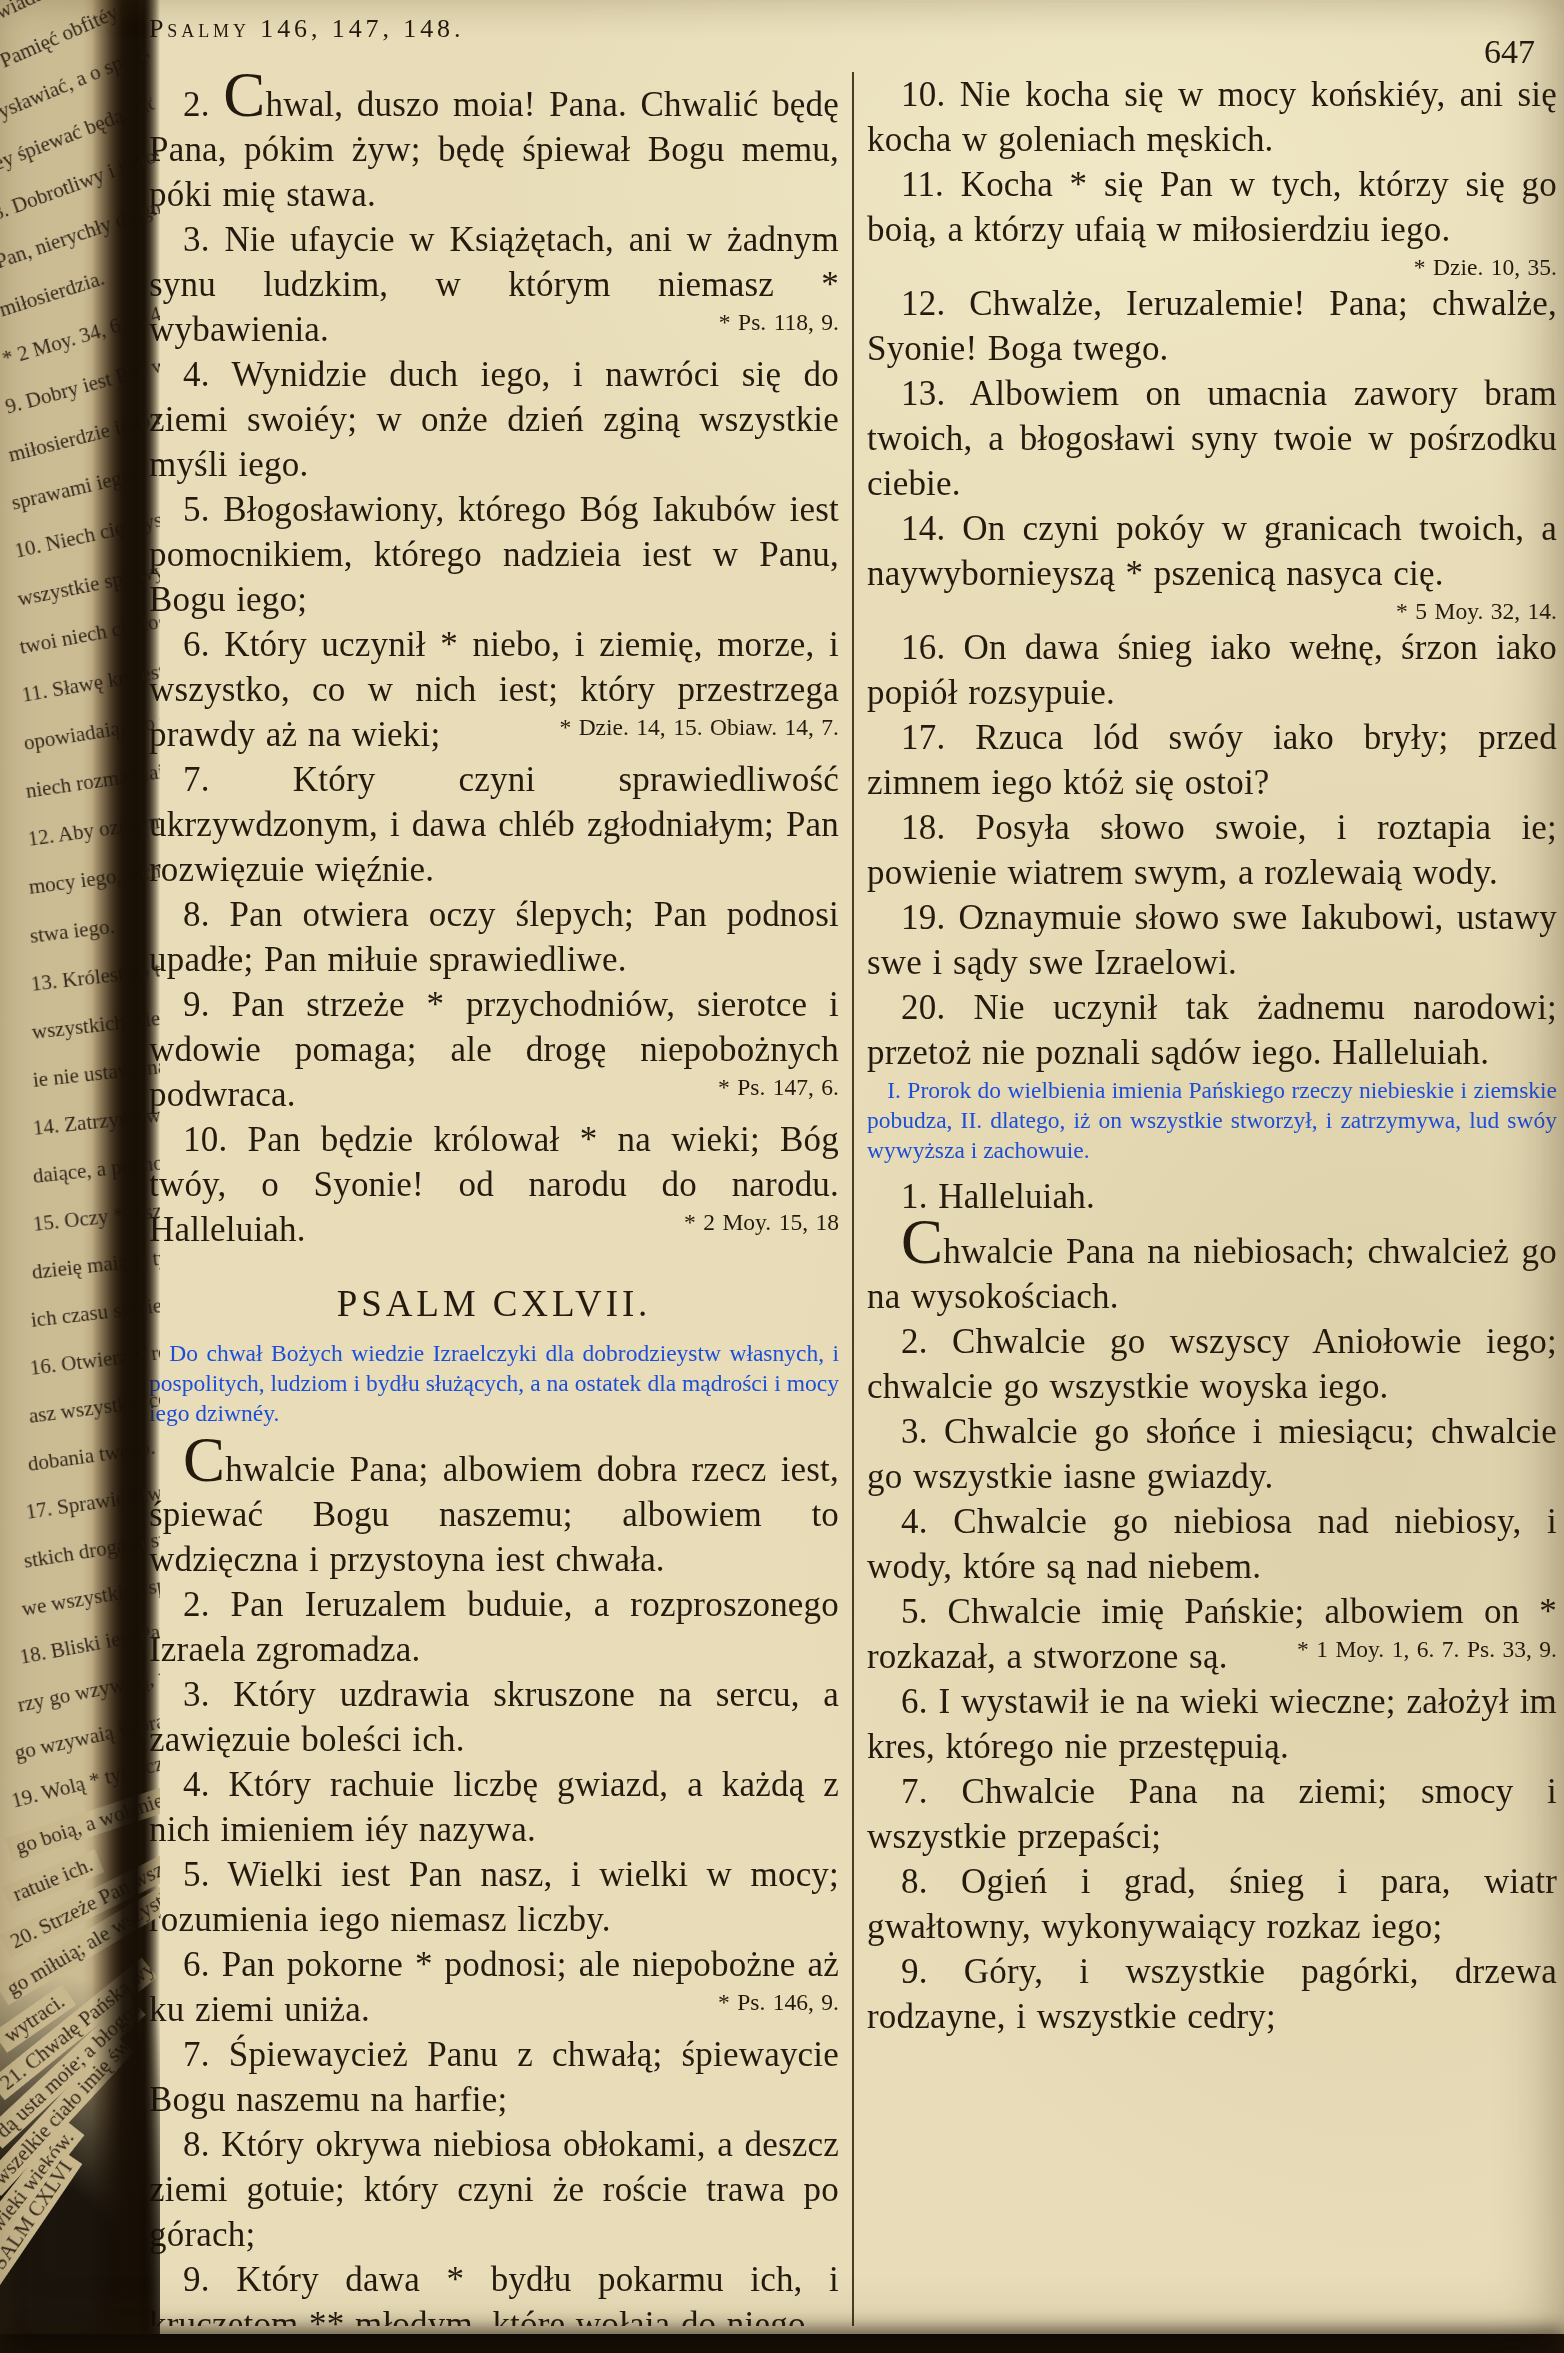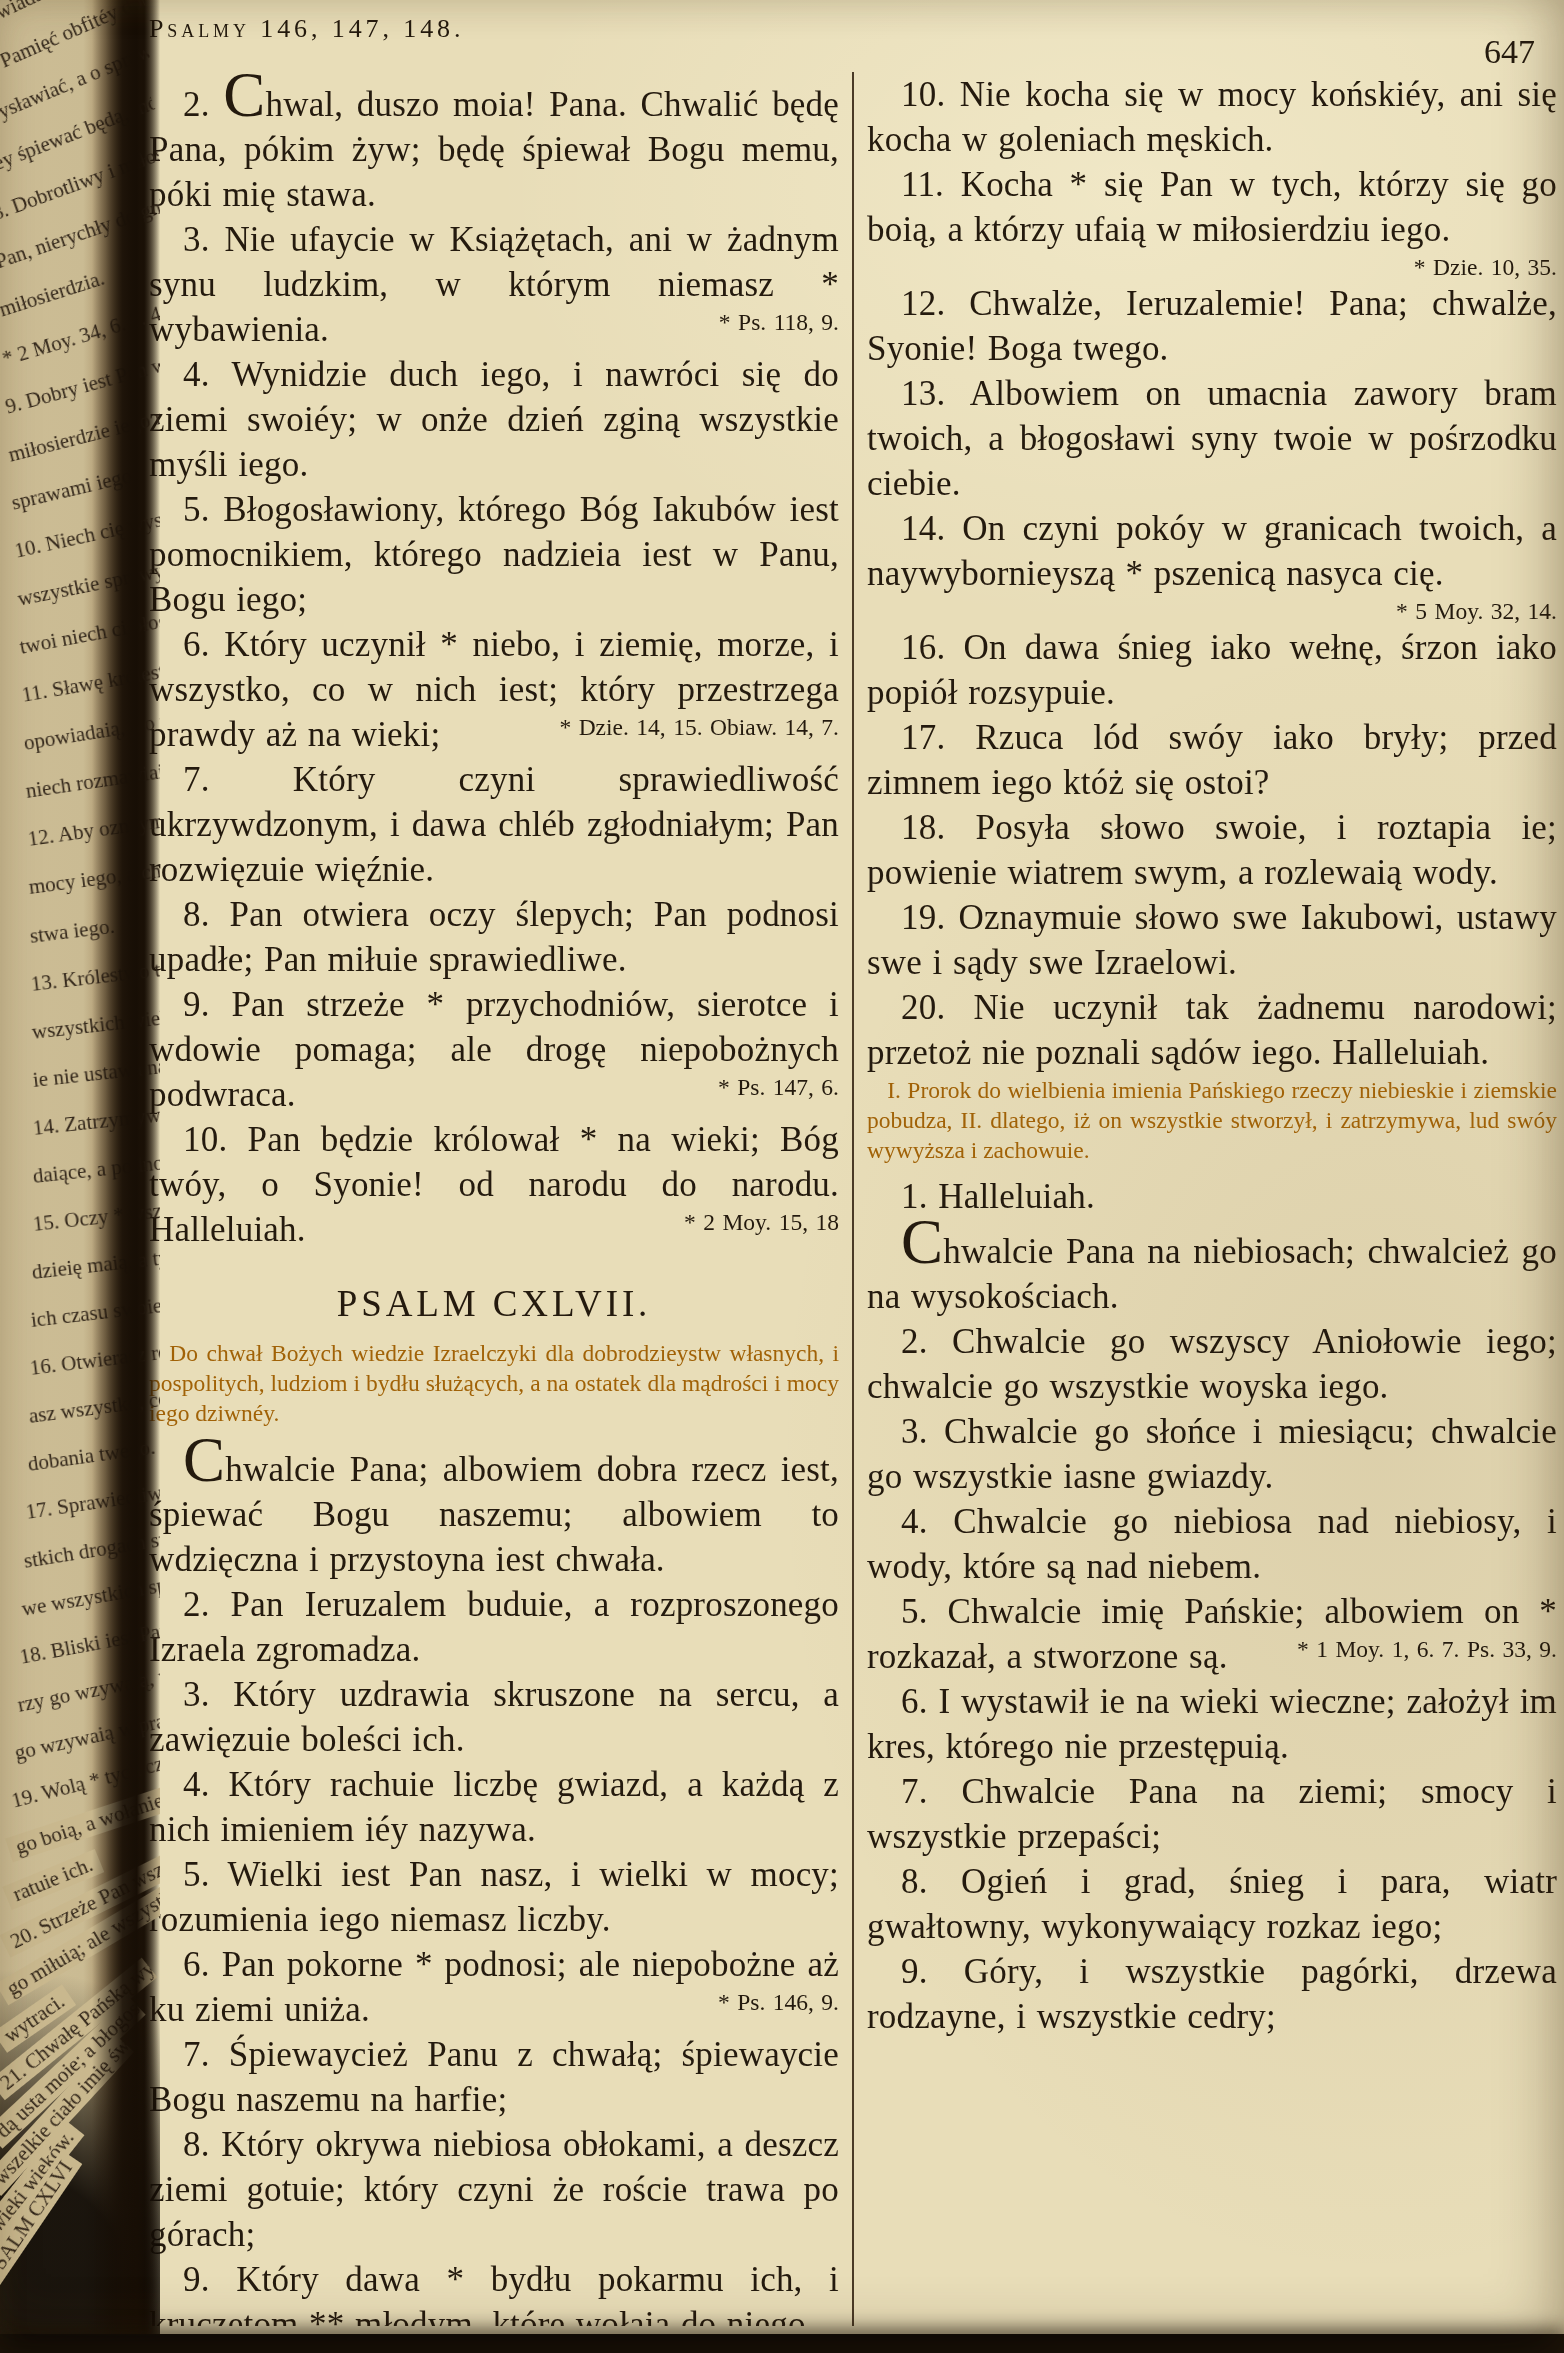--- a/index.html
+++ b/index.html
@@ -93,21 +93,21 @@
     text-align: center;
     font-size: 37px; font-weight: normal;
     letter-spacing: 3.9px;
     margin: 30px 0 12.5px;
   }
   .psalm-intro {
     margin: 0 0 9.4px;
     text-align: justify;
     text-indent: 20.3px;
     font-size: 23.5px; line-height: 30px;
-    color: #a16207;
+    color: #1d4ed8;
   }
 
   
   .scan-bottom {
     position: absolute; left: 0; right: 0; bottom: 0;
     height: 20.3px; background: #0b0805;
     box-shadow: 0 -6.3px 15.6px rgba(22,14,5,0.55);
     z-index: 6;
   }
   .vignette {

